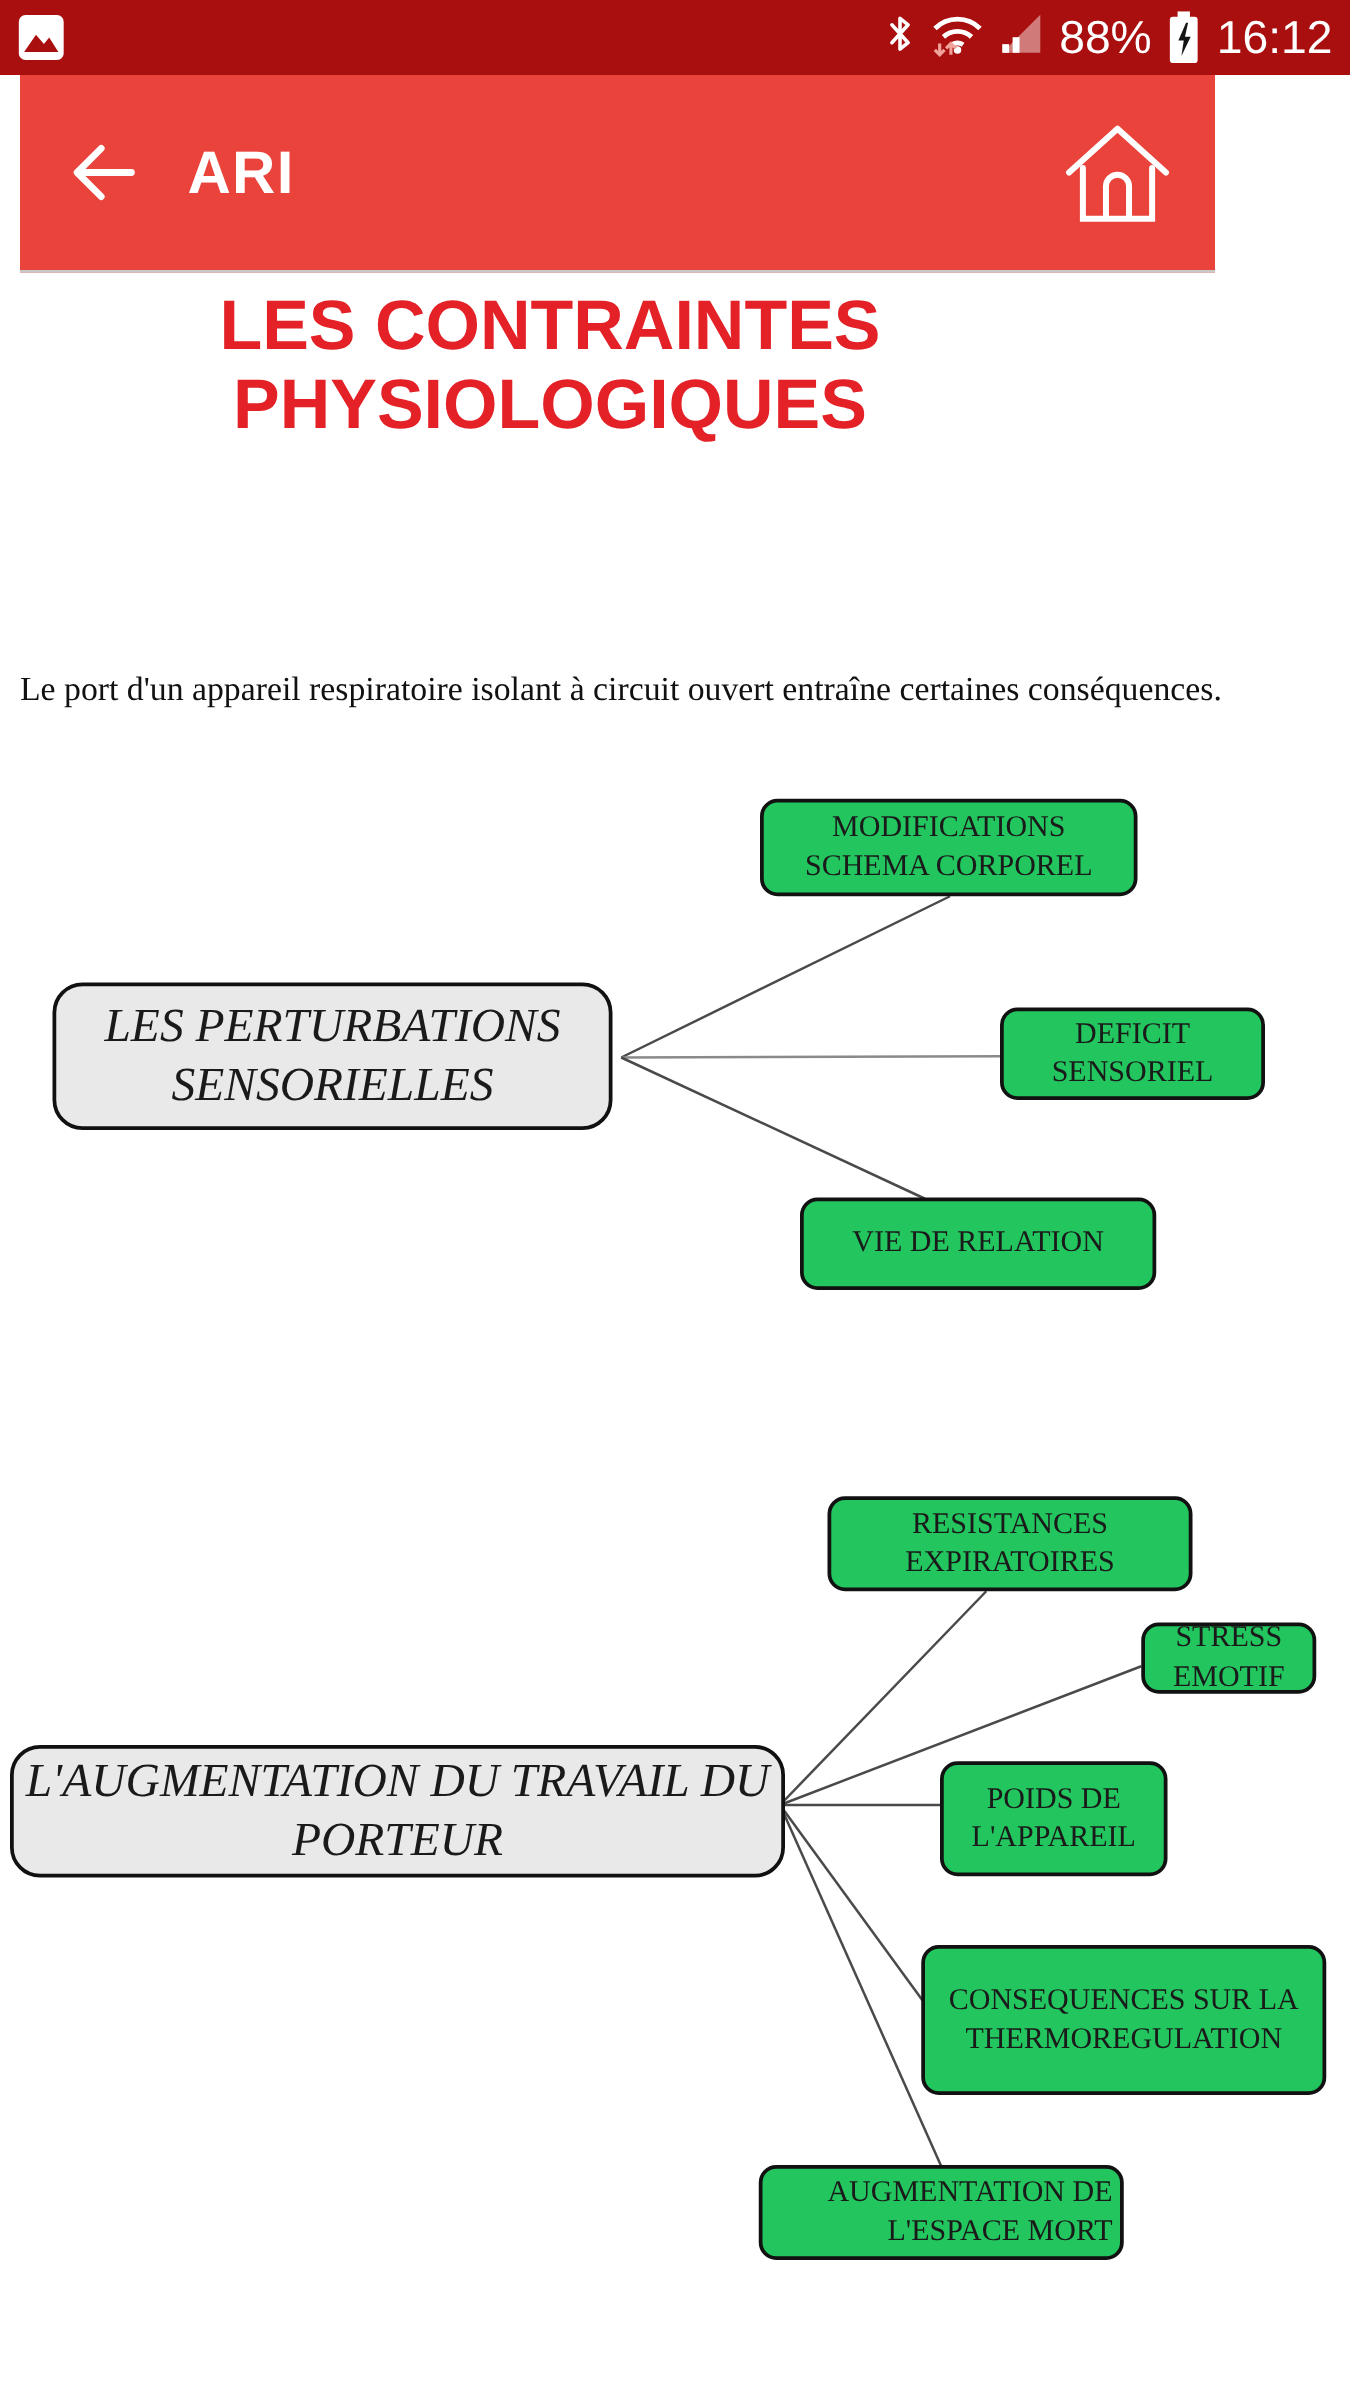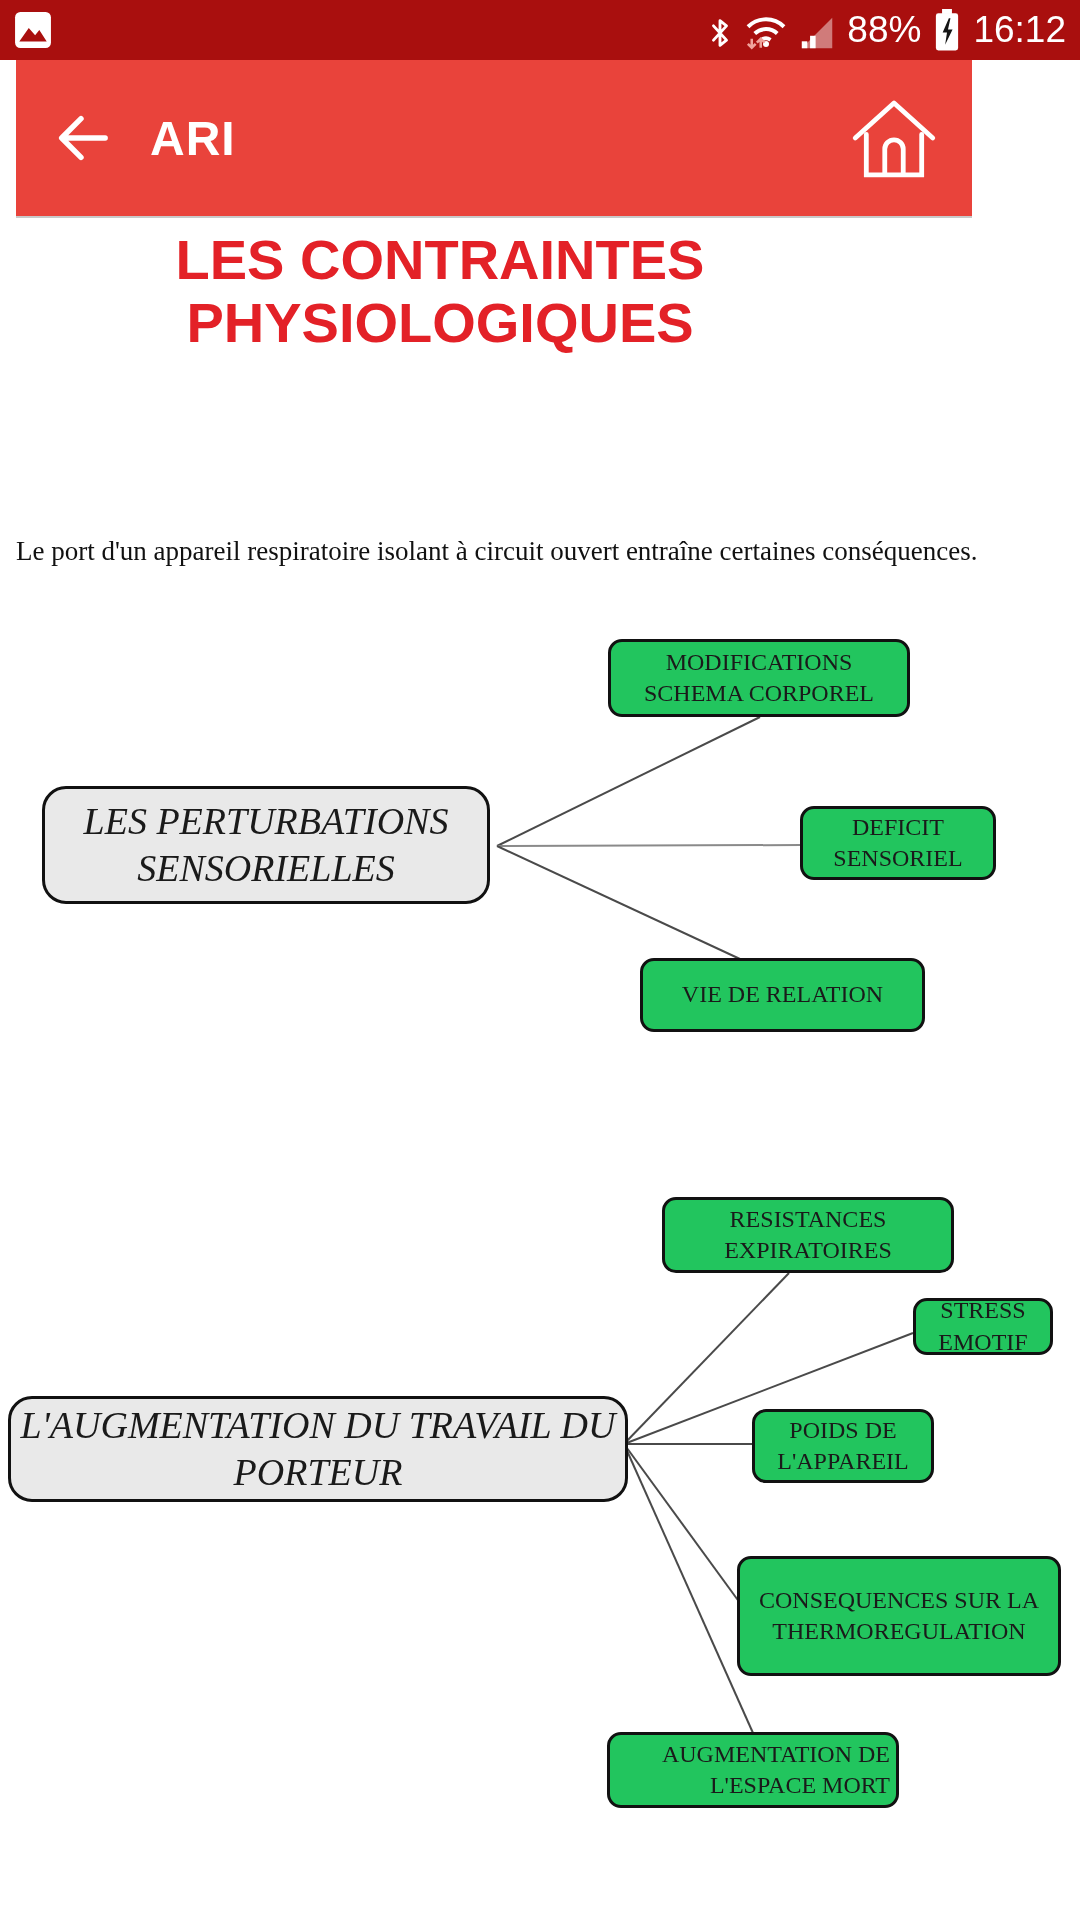--- a/index.html
+++ b/index.html
@@ -1,20 +1,20 @@
 <!DOCTYPE html>
 <html><head>
 <meta charset="utf-8">
 <style>
   html,body{margin:0;padding:0;width:1080px;height:1920px;background:#ffffff;overflow:hidden;
     font-family:"Liberation Sans",sans-serif;}
   
   .status-bar{position:absolute;left:0;top:0;width:1080px;height:60px;background:#a90f0e;
     display:flex;align-items:center;justify-content:space-between;box-sizing:border-box;padding:0 14px;}
-  .sb-right{display:flex;align-items:flex-end;gap:12px;}
+  .sb-right{display:flex;align-items:flex-start;gap:12px;}
   .sb-text{color:#ffffff;font-size:37px;font-weight:400;letter-spacing:0;}
   .sb-icon{display:block;}
   
   .app-bar{position:absolute;left:0;top:60px;width:956px;height:158px;background:#e9433b;
     display:flex;align-items:center;box-sizing:border-box;padding:0 30px;
     border-bottom:2px solid #c9c9c9;margin-left:16px;}
   .back-btn{width:70px;height:70px;display:flex;align-items:center;justify-content:center;cursor:pointer;}
   .app-title{color:#ffffff;font-size:48px;font-weight:700;margin-left:34px;letter-spacing:1px;}
   .home-btn{margin-left:auto;width:96px;height:96px;display:flex;align-items:center;justify-content:center;cursor:pointer;}
   
@@ -99,23 +99,23 @@
 
     <line x1="624" y1="1224" x2="789" y2="1053" stroke="#4a4a4a" stroke-width="2"></line>
     <line x1="624" y1="1224" x2="913" y2="1113" stroke="#4a4a4a" stroke-width="2"></line>
     <line x1="624" y1="1224" x2="753" y2="1224" stroke="#4a4a4a" stroke-width="2"></line>
     <line x1="624" y1="1224" x2="740" y2="1383" stroke="#4a4a4a" stroke-width="2"></line>
     <line x1="624" y1="1224" x2="753" y2="1513" stroke="#4a4a4a" stroke-width="2"></line>
   </svg>
 
   <div class="node node--parent" style="left:42px;top:566px;width:448px;height:118px;">LES PERTURBATIONS SENSORIELLES</div>
   <div class="node" style="left:608px;top:419px;width:302px;height:78px;">MODIFICATIONS SCHEMA CORPOREL</div>
-  <div class="node" style="left:800px;top:586px;width:196px;height:74px;">DEFICIT SENSORIEL</div>
+  <div class="node" style="left:800px;top:586px;width:212px;height:74px;">DEFICIT SENSORIEL</div>
   <div class="node" style="left:640px;top:738px;width:285px;height:74px;">VIE DE RELATION</div>
 
   <div class="node node--parent" style="left:8px;top:1176px;width:620px;height:106px;">L'AUGMENTATION DU TRAVAIL DU PORTEUR</div>
   <div class="node" style="left:662px;top:977px;width:292px;height:76px;">RESISTANCES EXPIRATOIRES</div>
   <div class="node" style="left:913px;top:1078px;width:140px;height:57px;">STRESS EMOTIF</div>
-  <div class="node" style="left:752px;top:1189px;width:182px;height:74px;">POIDS DE L'APPAREIL</div>
+  <div class="node" style="left:752px;top:1189px;width:182px;height:92px;">POIDS DE L'APPAREIL</div>
   <div class="node" style="left:737px;top:1336px;width:324px;height:120px;">CONSEQUENCES SUR LA THERMOREGULATION</div>
   <div class="node" style="left:607px;top:1512px;width:292px;height:76px;text-align:right;">AUGMENTATION DE L'ESPACE MORT</div>
 
 </div>
 
 </body></html>

